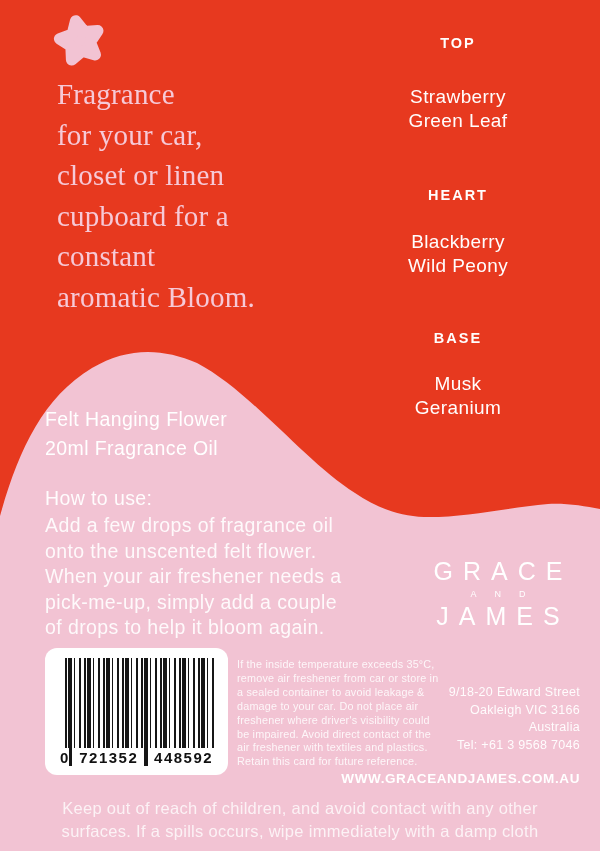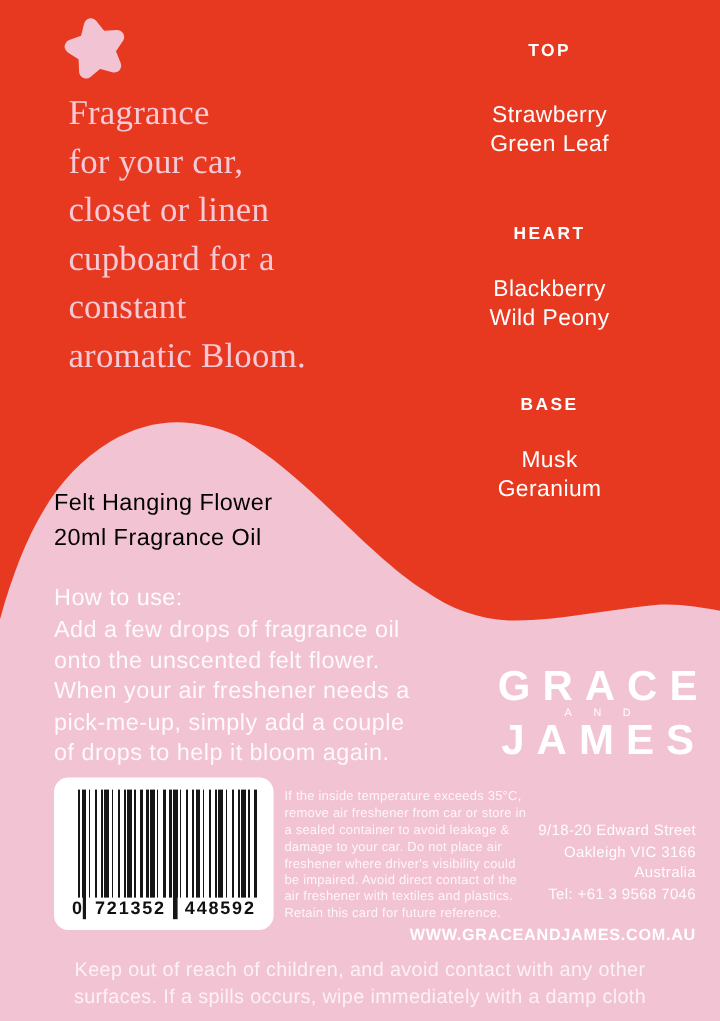--- a/index.html
+++ b/index.html
@@ -32,35 +32,35 @@
   .nl-top{top:24px;margin-top:11px;} .nv-top{top:85px;}
   .nl-heart{top:187px;} .nv-heart{top:230px;}
   .nl-base{top:330px;} .nv-base{top:372px;}
 
   
   .wave{left:0;top:0;width:600px;height:851px;pointer-events:none;}
 
   
   .product-name{
     left:45px;top:405px;font-size:19.5px;line-height:29px;
-    color:#000000;letter-spacing:.4px;
+    color:#ffffff;letter-spacing:.4px;
   }
   .howto-head{
     left:45px;top:487px;font-size:19.5px;color:rgba(255,255,255,.95);letter-spacing:.4px;
   }
   .howto-body{
     left:45px;top:513px;font-size:19.5px;line-height:25.5px;
     color:rgba(255,255,255,.9);letter-spacing:.4px;
   }
   .brand{
     left:408px;top:556px;width:180px;text-align:center;color:#ffffff;
     display:flex;flex-direction:column;align-items:center;
   }
   .brand-big{
-    font-size:35px;font-weight:700;letter-spacing:10px;padding-left:10px;
+    font-size:25px;font-weight:400;letter-spacing:10px;padding-left:10px;
     line-height:31px;
   }
   .brand-small{
     font-size:9px;font-weight:400;letter-spacing:18px;padding-left:18px;
     line-height:11px;margin:2px 0 1px 0;
   }
 
   
   .barcode-box{
     left:45px;top:648px;width:183px;height:127px;

